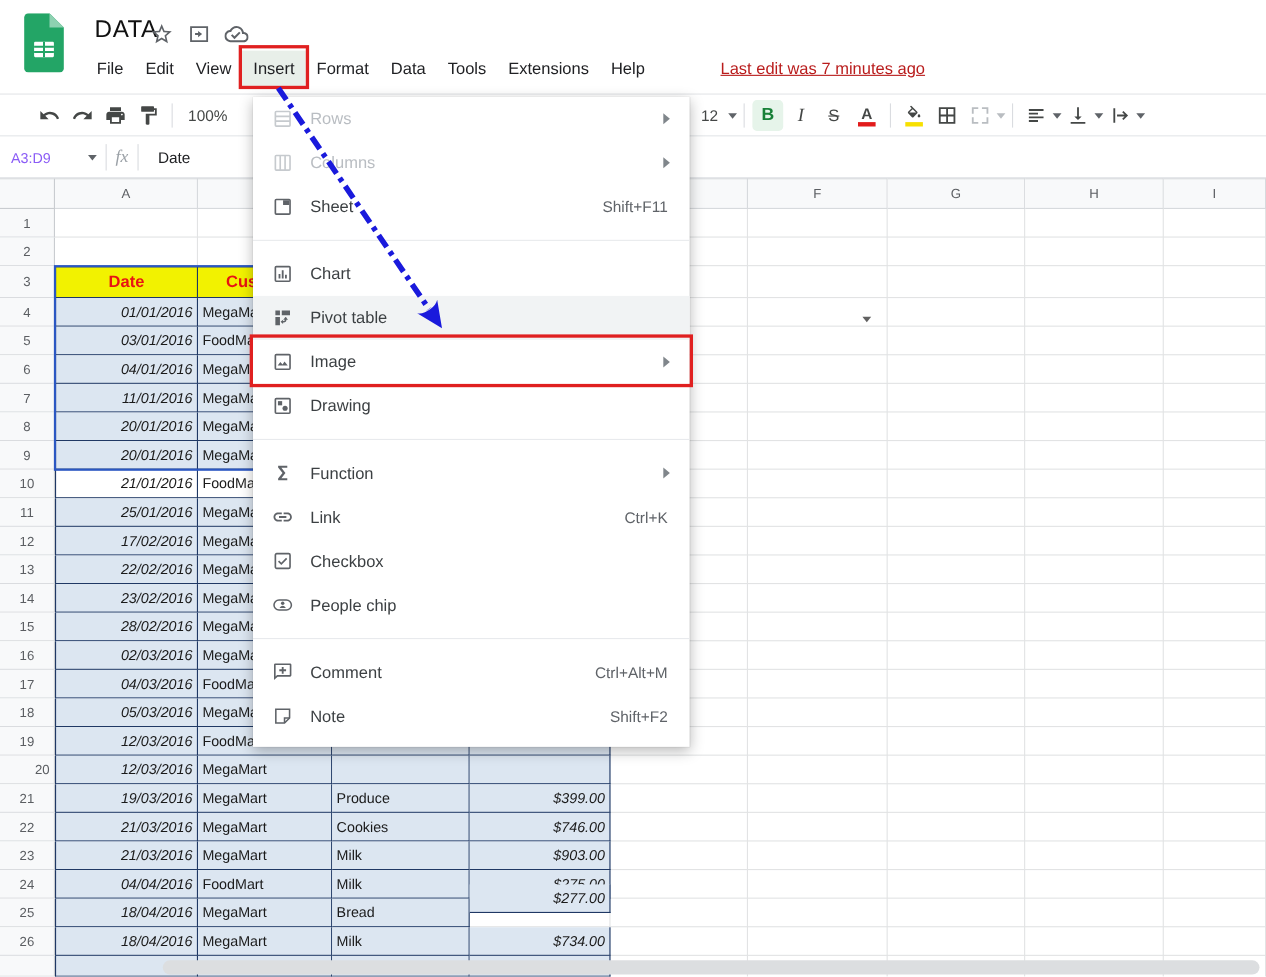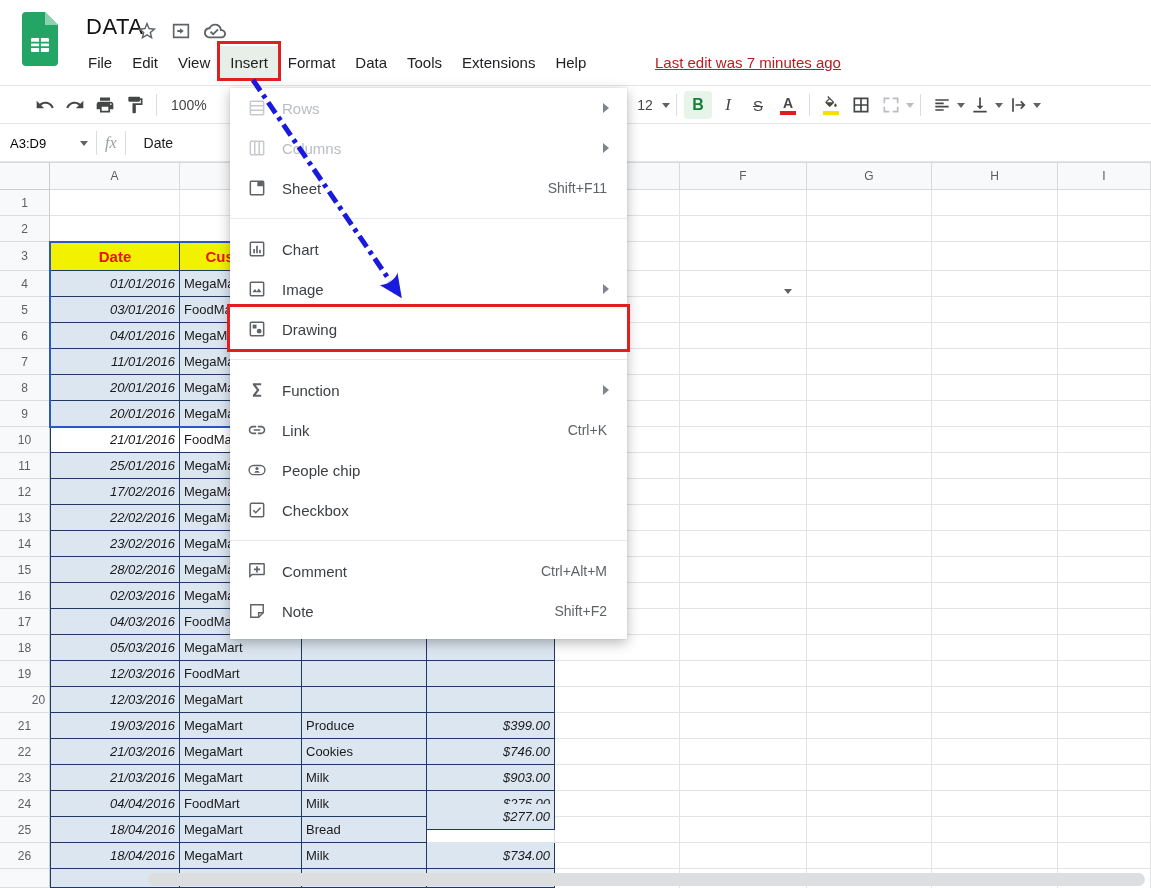--- a/index.html
+++ b/index.html
@@ -27,21 +27,21 @@
   #right-tools{position:absolute;left:628px;top:0;height:38px;display:flex;align-items:center;}
   #font-size-box{font-size:14px;color:#444746;width:34px;text-align:center;}
   .ab-bold{width:28px;height:28px;border-radius:4px;background:#e6f4ea;color:var(--boldgreen);
            font-weight:700;font-size:16px;display:flex;align-items:center;justify-content:center;}
   .ab-italic{font-family:"Liberation Serif","DejaVu Serif",serif;font-style:italic;font-size:17px;color:#444746;}
   .ab-strike{font-size:15px;color:#444746;text-decoration:line-through;}
   .stack{display:flex;flex-direction:column;align-items:center;line-height:1;}
   .bar{width:16px;height:4px;margin-top:1px;}
   
   #formulabar{left:0;top:124px;width:1151px;height:38px;display:flex;align-items:center;}
-  #name-box{font-size:13px;color:#000000;margin-left:10px;width:70px;}
+  #name-box{font-size:13px;color:#8b5cf6;margin-left:10px;width:70px;}
   .vsep{width:1px;height:24px;background:#dadce0;margin:0 8px;}
   #fx{font-family:"Liberation Serif","DejaVu Serif",serif;font-style:italic;font-size:16px;color:#9aa0a6;}
   #formula-value{font-size:14px;color:#202124;margin-left:10px;}
   
   .colhdr{top:162px;height:28px;background:#f8f9fa;border:1px solid #d7dadd;border-left:none;
           color:#5b5e62;font-size:12px;display:flex;align-items:center;justify-content:center;}
   #corner{left:0;top:162px;width:50px;height:28px;background:#f8f9fa;border-bottom:1px solid #c9ccd0;
           border-right:1px solid #c9ccd0;border-top:1px solid #d7dadd;}
   .rowhdr{left:0;width:50px;background:#f8f9fa;border-right:1px solid #c9ccd0;border-bottom:1px solid #dadcdf;
           color:#5b5e62;font-size:12px;display:flex;align-items:center;justify-content:center;}
@@ -425,20 +425,28 @@
         <span class="shortcut">Shift+F11</span>
       </div>
       <hr class="msep">
       <div class="mrow">
         <span class="ic"><svg viewBox="0 0 24 24">
             <rect x="4" y="4" width="16" height="16" rx="1" fill="none" stroke="currentColor" stroke-width="1.8"></rect>
             <path d="M7.5 12h2v5h-2zM11 8h2v9h-2zM14.5 13h2v4h-2z" fill="currentColor"></path>
           </svg></span>
         <span class="lbl">Chart</span>
       </div>
+      <div class="mrow hovered">
+        <span class="ic"><svg viewBox="0 0 24 24">
+            <path d="M4 4h5v5H4zM11 4h9v5h-9zM4 11h5v9H4z" fill="currentColor"></path>
+            <path d="M15.2 11.5v2.6a2.2 2.2 0 0 1-2.2 2.2h-1.4" fill="none" stroke="currentColor" stroke-width="1.7"></path>
+            <path d="M12.4 13.9 9.7 16.3l2.7 2.4zM17.8 14l-2.6-2.9L12.6 14z" fill="currentColor"></path>
+          </svg></span>
+        <span class="lbl">Pivot table</span>
+      </div>
       <div class="mrow">
         <span class="ic"><svg viewBox="0 0 24 24">
             <rect x="4" y="4" width="16" height="16" rx="1" fill="none" stroke="currentColor" stroke-width="1.8"></rect>
             <path d="m6.5 16 3-4 2.3 2.9L14 11.5l3.5 4.5z" fill="currentColor"></path>
           </svg></span>
         <span class="lbl">Image</span>
         <span class="subarrow"></span>
       </div>
       <div class="mrow">
         <span class="ic"><svg viewBox="0 0 24 24">
@@ -458,32 +466,32 @@
       </div>
       <div class="mrow">
         <span class="ic"><svg viewBox="0 0 24 24">
             <path fill="currentColor" d="M3.9 12c0-1.71 1.39-3.1 3.1-3.1h4V7H7c-2.76 0-5 2.24-5 5s2.24 5 5 5h4v-1.9H7c-1.71 0-3.1-1.39-3.1-3.1zM8 13h8v-2H8v2zm9-6h-4v1.9h4c1.71 0 3.1 1.39 3.1 3.1s-1.39 3.1-3.1 3.1h-4V17h4c2.76 0 5-2.24 5-5s-2.24-5-5-5z"></path>
           </svg></span>
         <span class="lbl">Link</span>
         <span class="shortcut">Ctrl+K</span>
       </div>
       <div class="mrow">
         <span class="ic"><svg viewBox="0 0 24 24">
+            <rect x="4" y="4" width="16" height="16" rx="1.5" fill="none" stroke="currentColor" stroke-width="1.8"></rect>
+            <path d="m7.5 12.2 3 3 5.8-6" fill="none" stroke="currentColor" stroke-width="1.8"></path>
+          </svg></span>
+        <span class="lbl">Checkbox</span>
+      </div>
+      <div class="mrow">
+        <span class="ic"><svg viewBox="0 0 24 24">
             <rect x="2.5" y="6.5" width="19" height="11" rx="5.5" fill="none" stroke="currentColor" stroke-width="1.7"></rect>
             <circle cx="12" cy="10.2" r="1.9" fill="currentColor"></circle>
             <path d="M8.6 15.4c.5-1.6 1.9-2.6 3.4-2.6s2.9 1 3.4 2.6z" fill="currentColor"></path>
           </svg></span>
         <span class="lbl">People chip</span>
-      </div>
-      <div class="mrow">
-        <span class="ic"><svg viewBox="0 0 24 24">
-            <rect x="4" y="4" width="16" height="16" rx="1.5" fill="none" stroke="currentColor" stroke-width="1.8"></rect>
-            <path d="m7.5 12.2 3 3 5.8-6" fill="none" stroke="currentColor" stroke-width="1.8"></path>
-          </svg></span>
-        <span class="lbl">Checkbox</span>
       </div>
       <hr class="msep">
       <div class="mrow">
         <span class="ic"><svg viewBox="0 0 24 24">
             <path fill="currentColor" d="M20 2.5H4A1.5 1.5 0 0 0 2.5 4v16.5L6.5 17H20a1.5 1.5 0 0 0 1.5-1.5V4A1.5 1.5 0 0 0 20 2.5zm-.3 1.8v10.9H5.8l-1.5 1.5V4.3h15.4z"></path>
             <path fill="currentColor" d="M11 6.3h2v2.7h2.7v2H13v2.7h-2V11H8.3V9H11z"></path>
           </svg></span>
         <span class="lbl">Comment</span>
         <span class="shortcut">Ctrl+Alt+M</span>
       </div>

